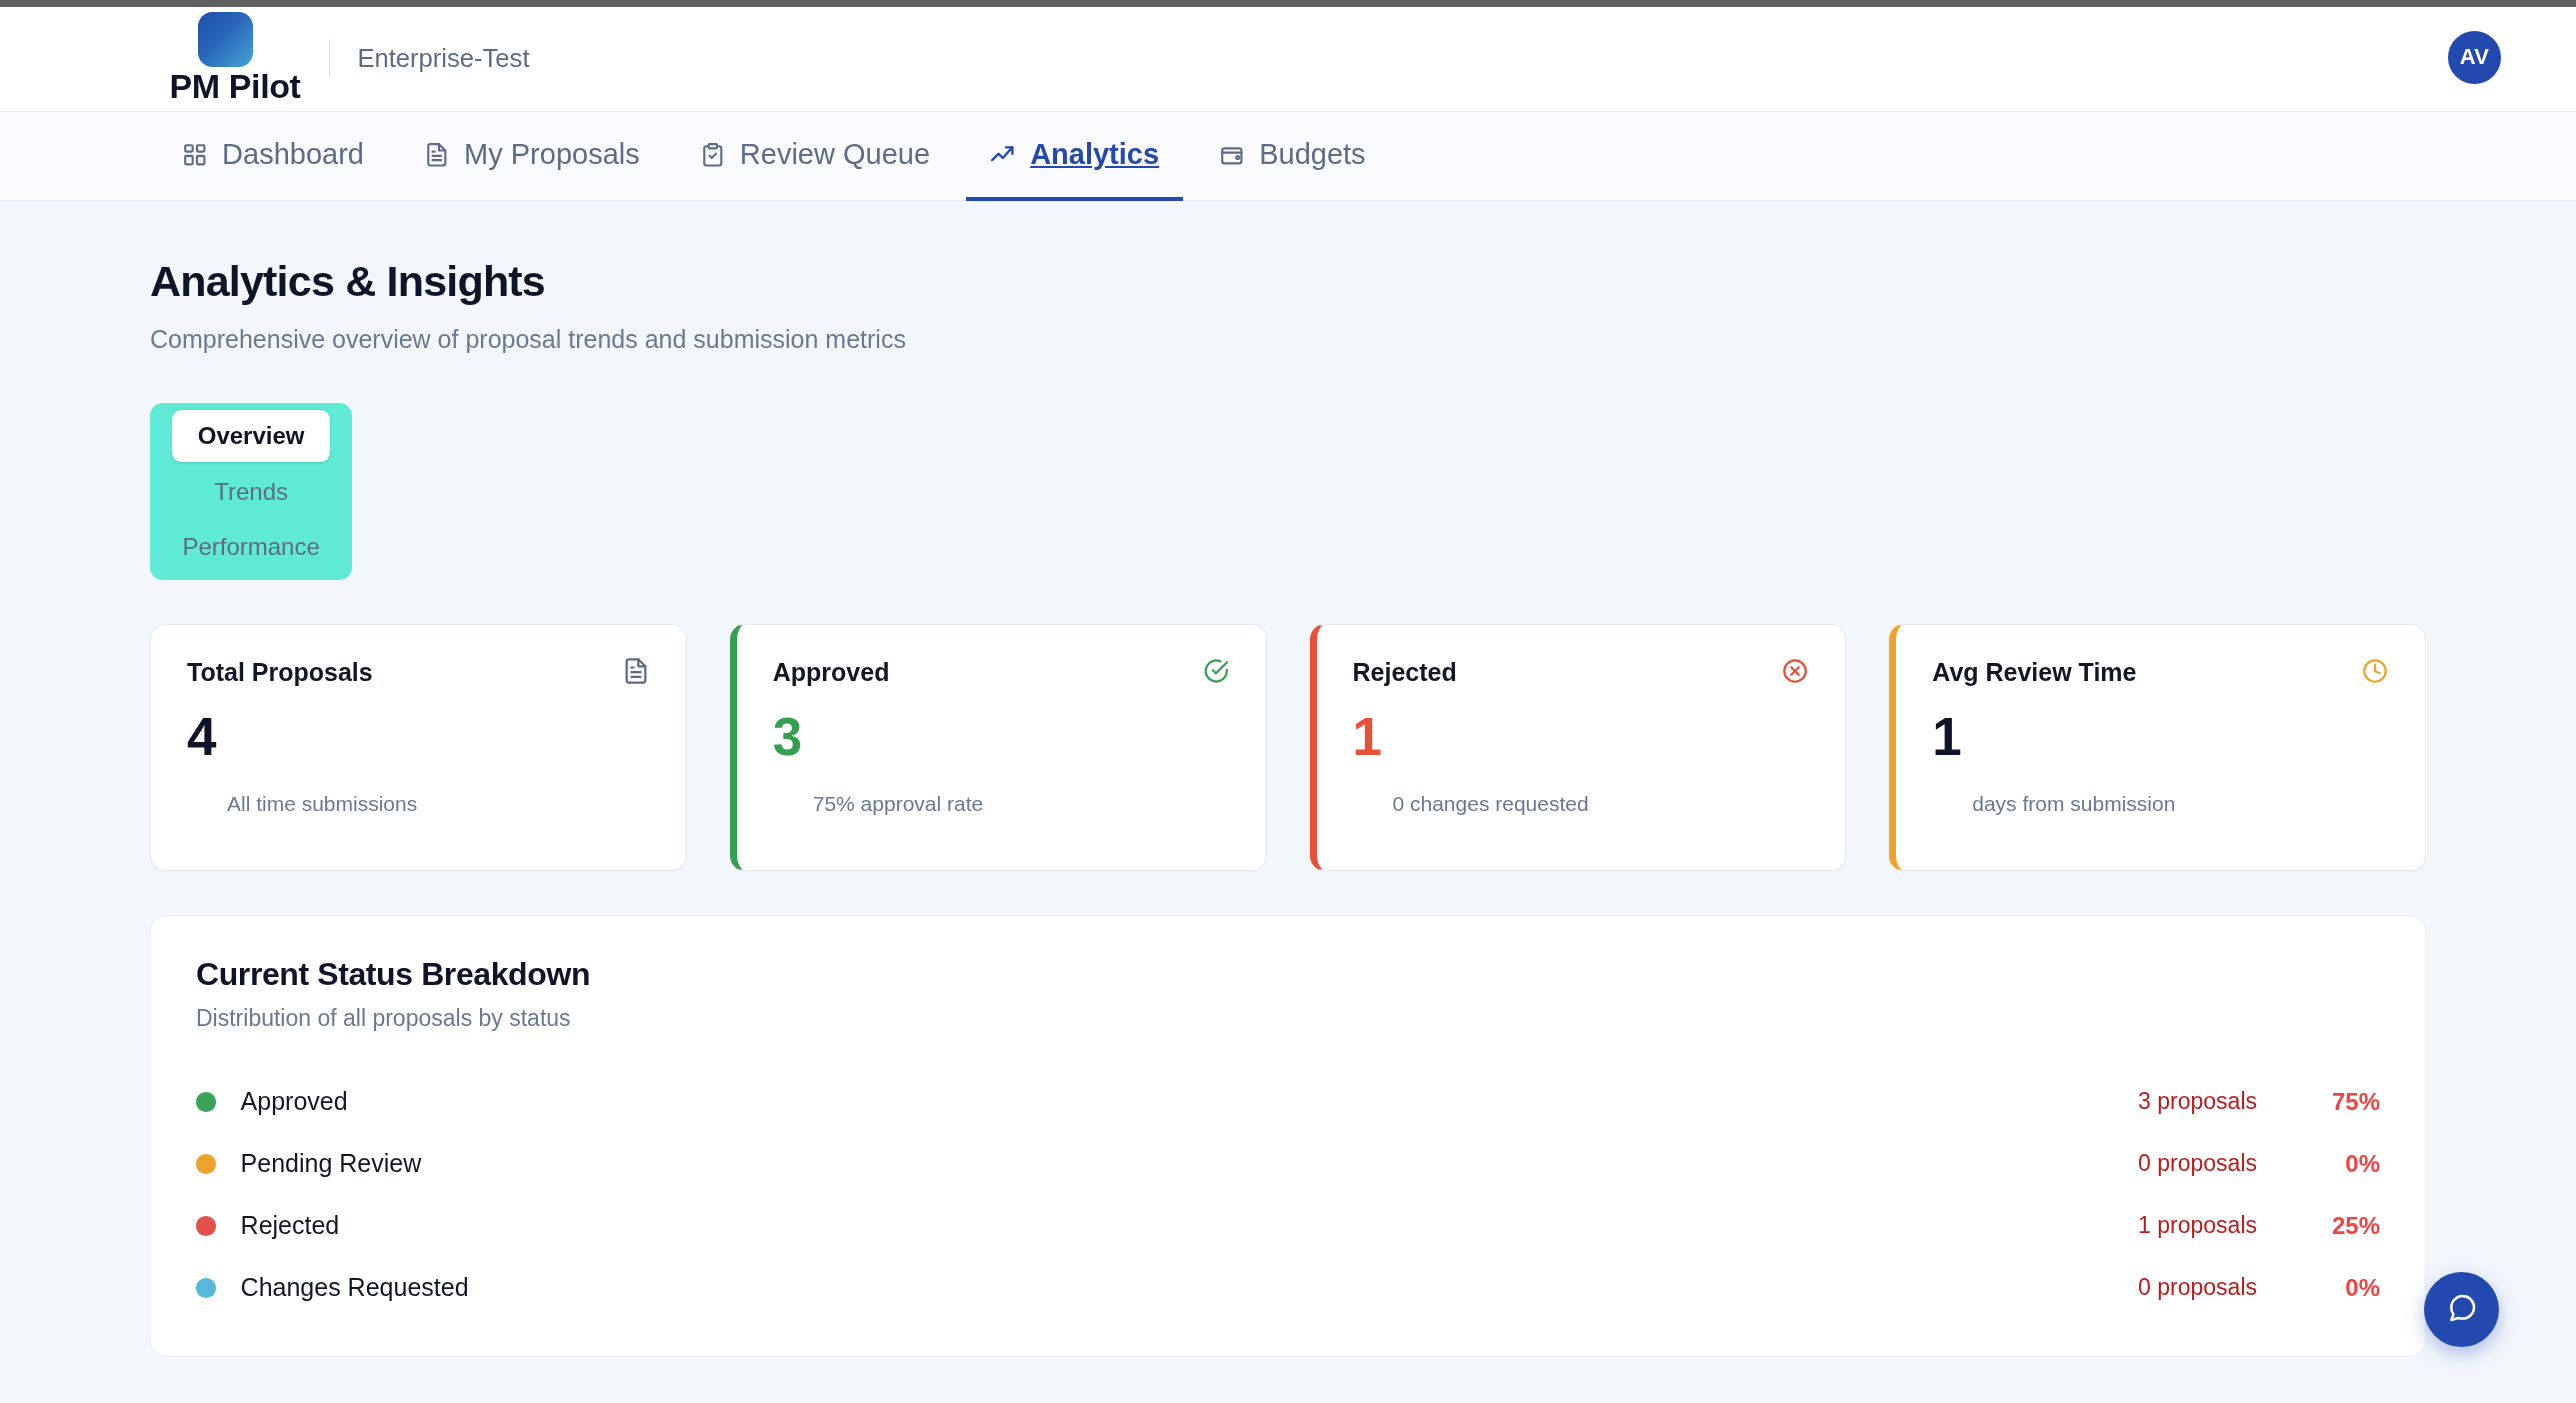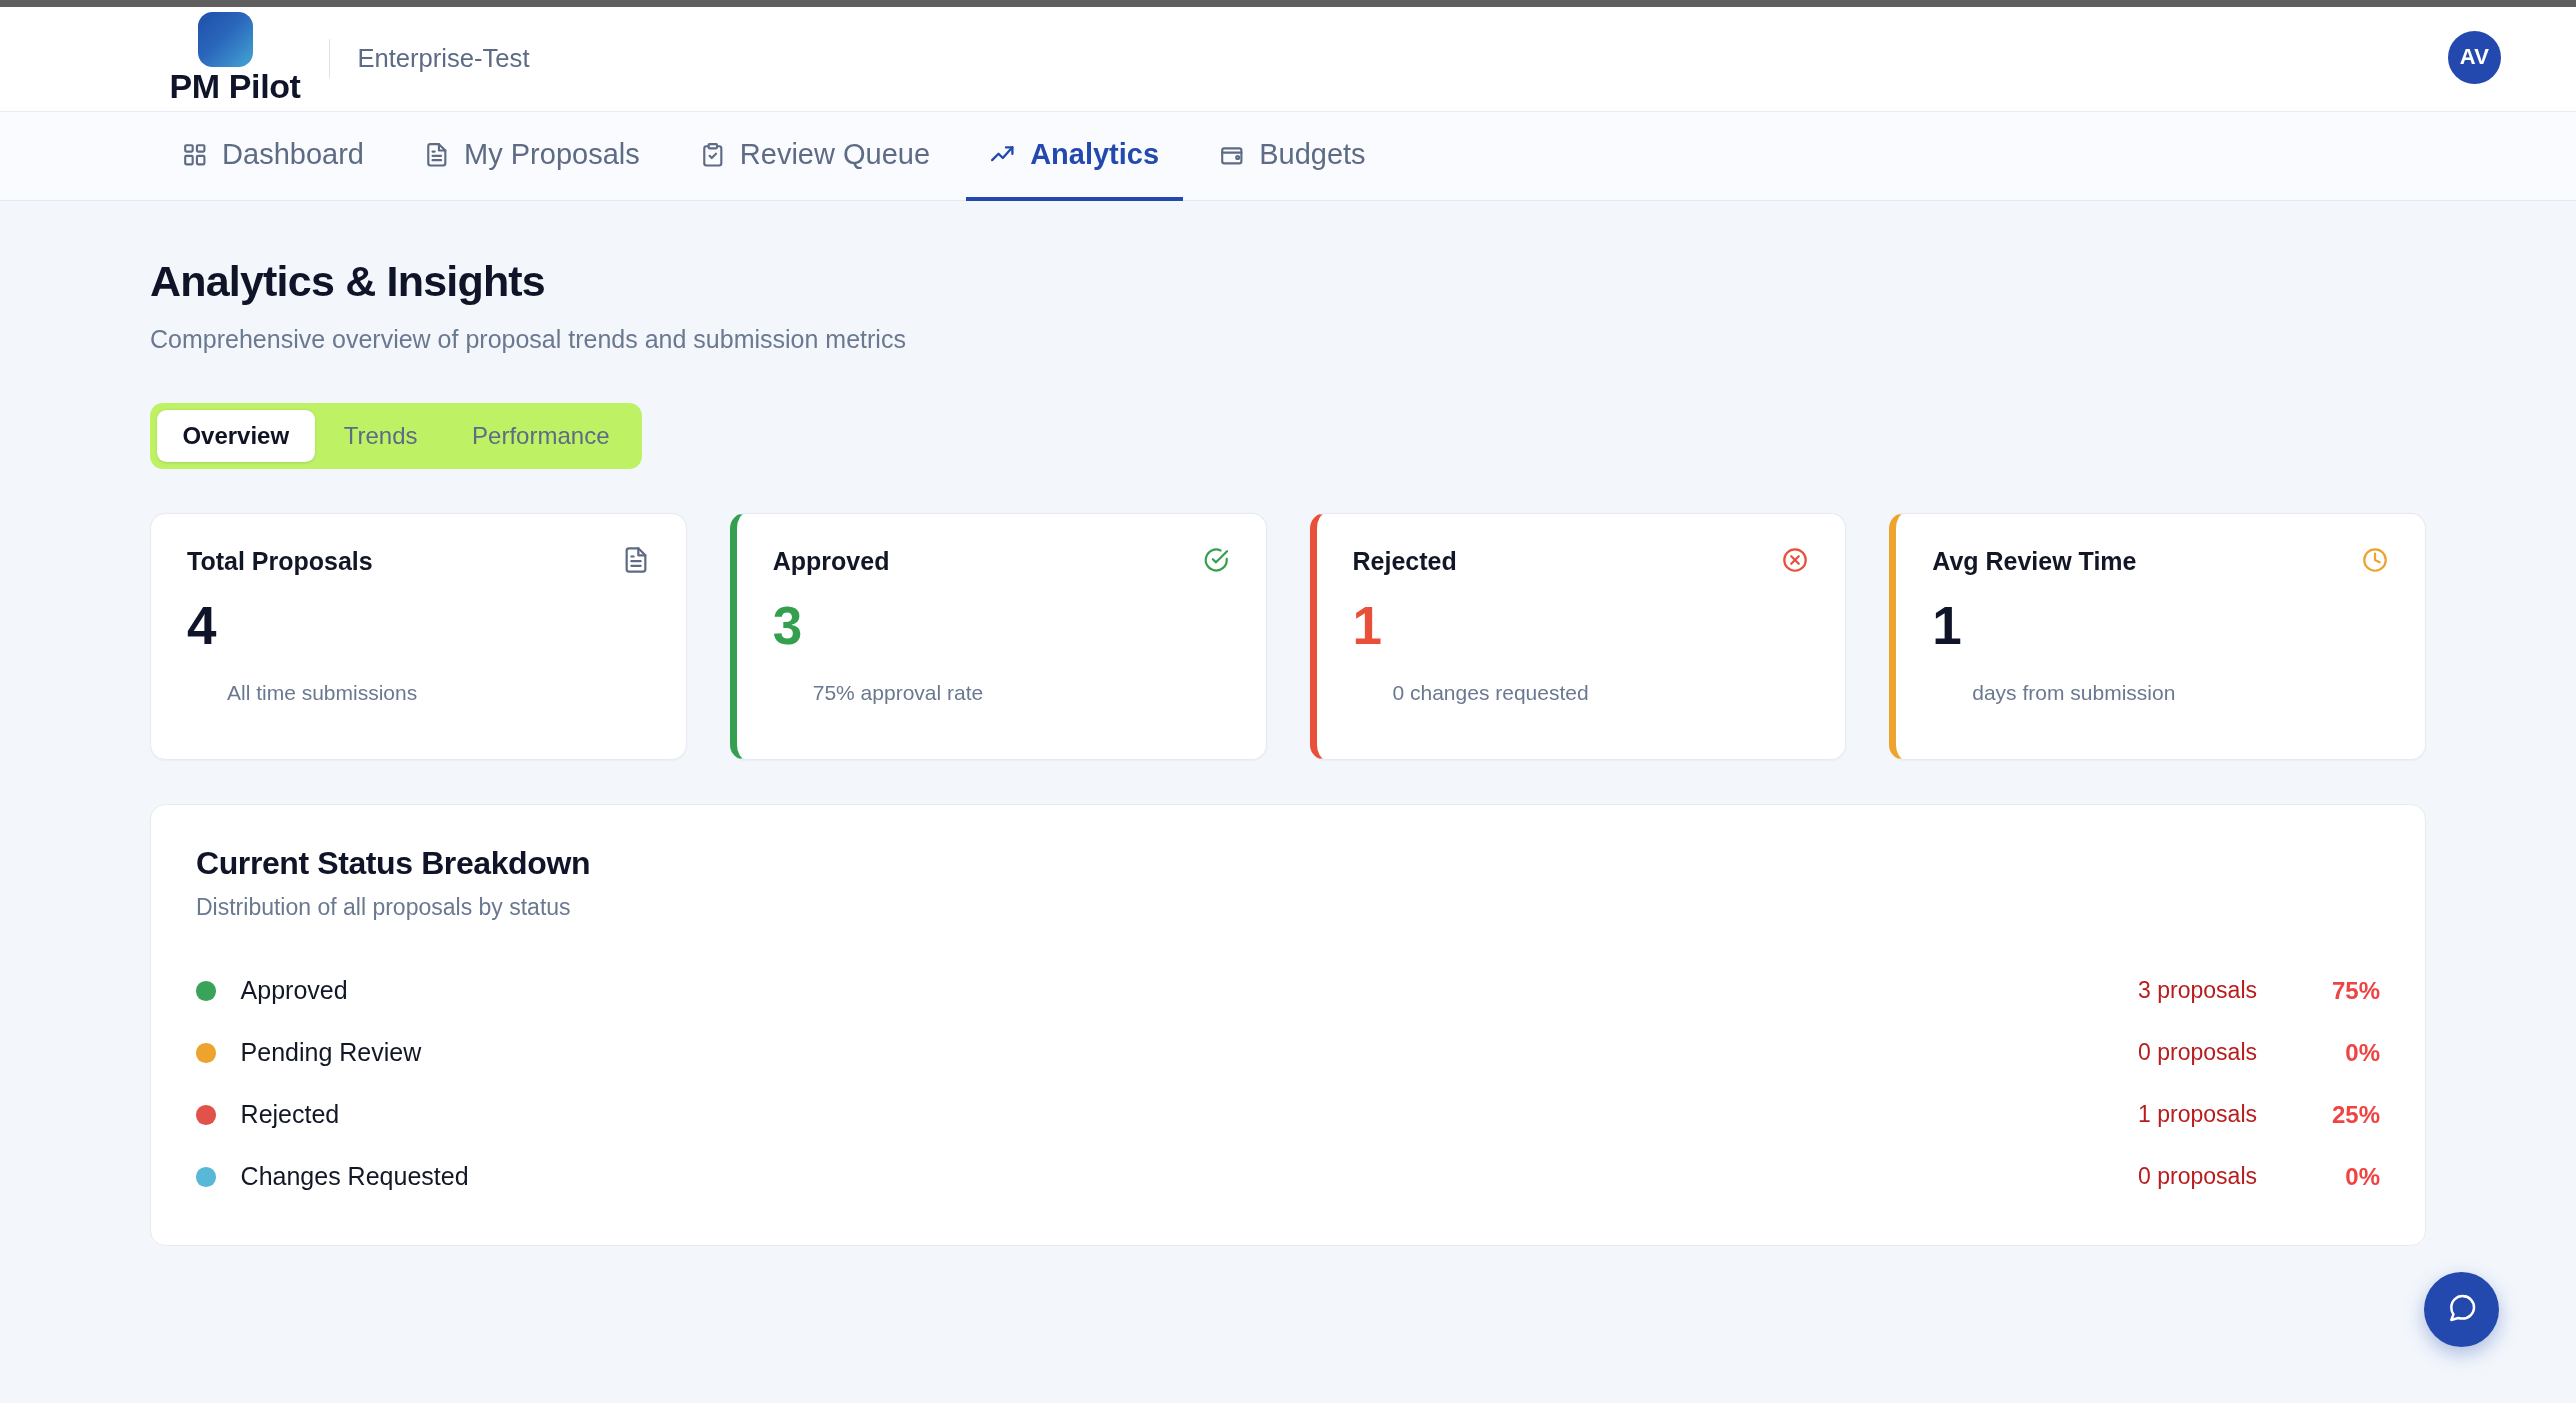--- a/index.html
+++ b/index.html
@@ -64,38 +64,38 @@
     padding-left: 158px;
   }
   .nav-item {
     display: flex; align-items: center; gap: 14.5px;
     padding: 0 24px; margin-right: 12px;
     font-size: 29px; color: #5d6b84; font-weight: 500;
     border-bottom: 4.3px solid transparent;
     white-space: nowrap; cursor: pointer;
     position: relative; top: 0.9px;
   }
-  .nav-item.active { color: #2449ae; font-weight: 600; border-bottom-color: #2449ae; }
+  .nav-item.active { color: #2449ae; font-weight: 600; border-bottom-color: #2449ae; text-decoration: underline; }
   .nav-item svg { display: block; flex: 0 0 auto; }
 
   
   .page { padding: 0 150px; }
   .page-title {
     font-size: 43px; font-weight: 700; color: #101429;
     letter-spacing: -0.8px; margin-top: 56px;
   }
   .page-sub {
     font-size: 25px; color: #6a7890; margin-top: 19.6px;
   }
 
   
   .segmented {
     display: inline-flex; align-items: center;
-    background: #bef264; border-radius: 12.8px;
-    padding: 6.8px; margin-top: 49px; gap: 3.4px;
+    background: #5eead4; border-radius: 12.8px;
+    padding: 6.8px; margin-top: 49px; gap: 3.4px; flex-direction: column;
   }
   .seg-tab {
     font-size: 24px; color: #5d6b84; font-weight: 500;
     padding: 12px 25.6px; border-radius: 9.4px;
     cursor: pointer; white-space: nowrap;
   }
   .seg-tab.active {
     background: #ffffff; color: #0f1324; font-weight: 600;
     box-shadow: 0 0.9px 2.6px rgba(16,20,41,.14);
   }

